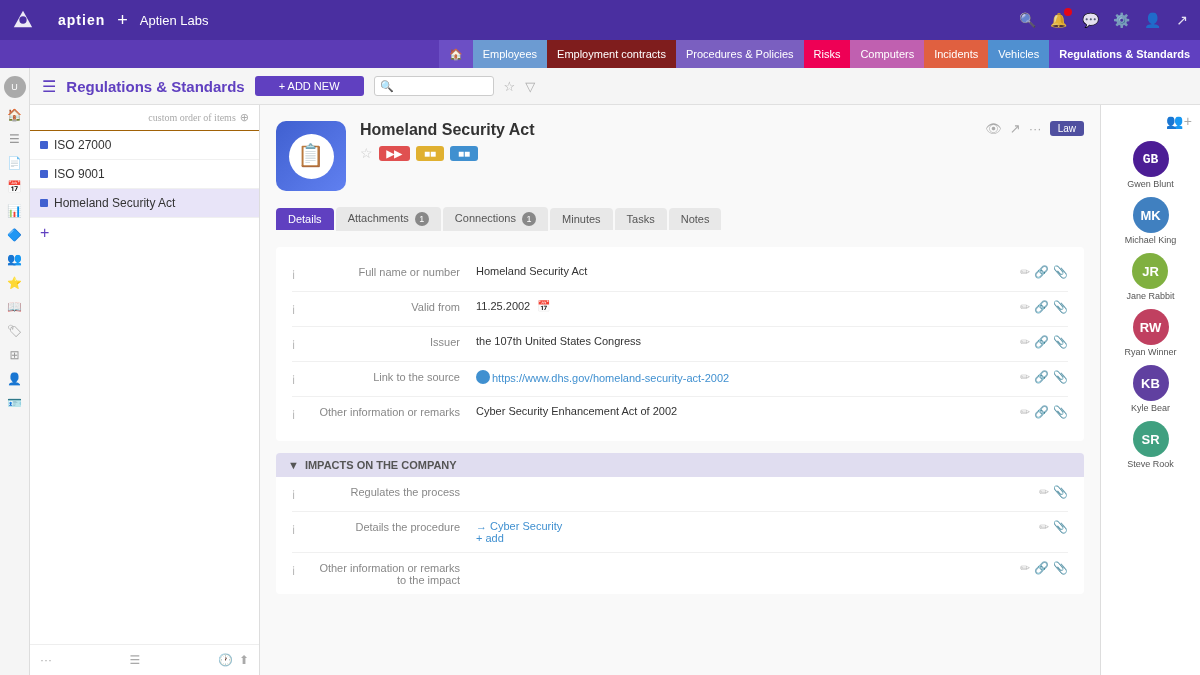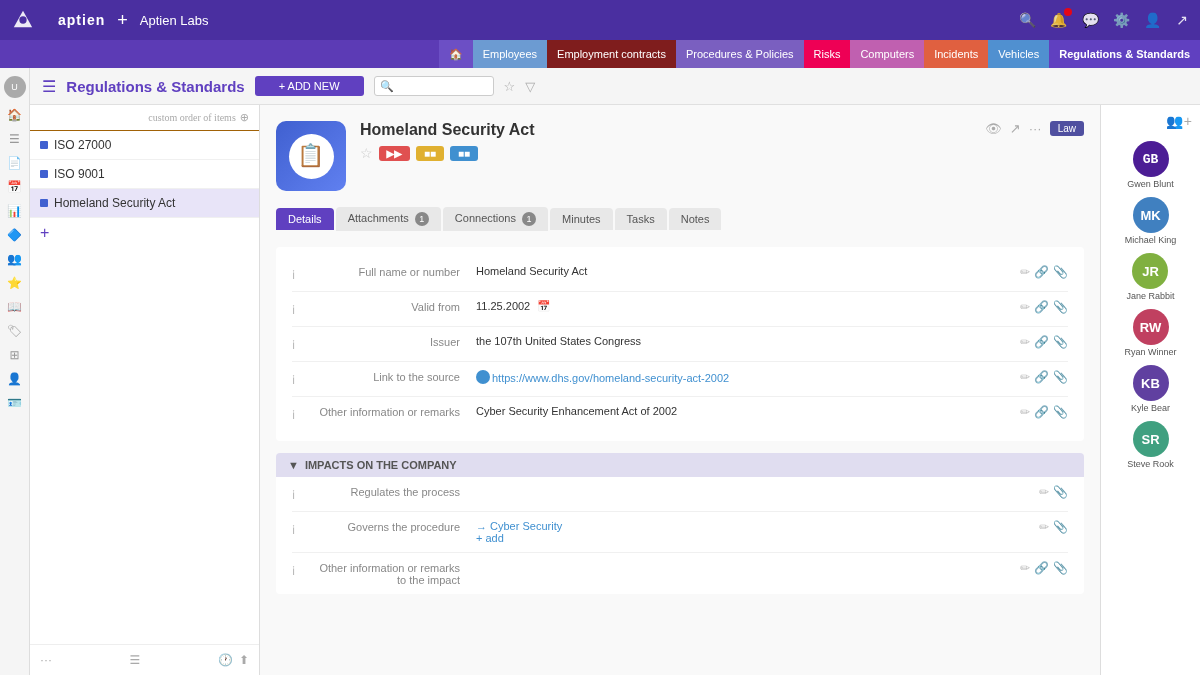--- a/index.html
+++ b/index.html
@@ -482,21 +482,21 @@
               <div class="form-label">Regulates the process</div>
               <div class="form-value"></div>
               <div class="form-row-actions">
                 <span>✏</span>
                 <span>📎</span>
               </div>
             </div>
 
             <div class="form-row">
               <div class="form-row-icon">ℹ</div>
-              <div class="form-label">Governs the procedure</div>
+              <div class="form-label">Details the procedure</div>
               <div class="form-value">
                 <a href="#" class="arrow-link">Cyber Security</a>
                 <br>
                 <span class="add-link">+ add</span>
               </div>
               <div class="form-row-actions">
                 <span>✏</span>
                 <span>📎</span>
               </div>
             </div>

